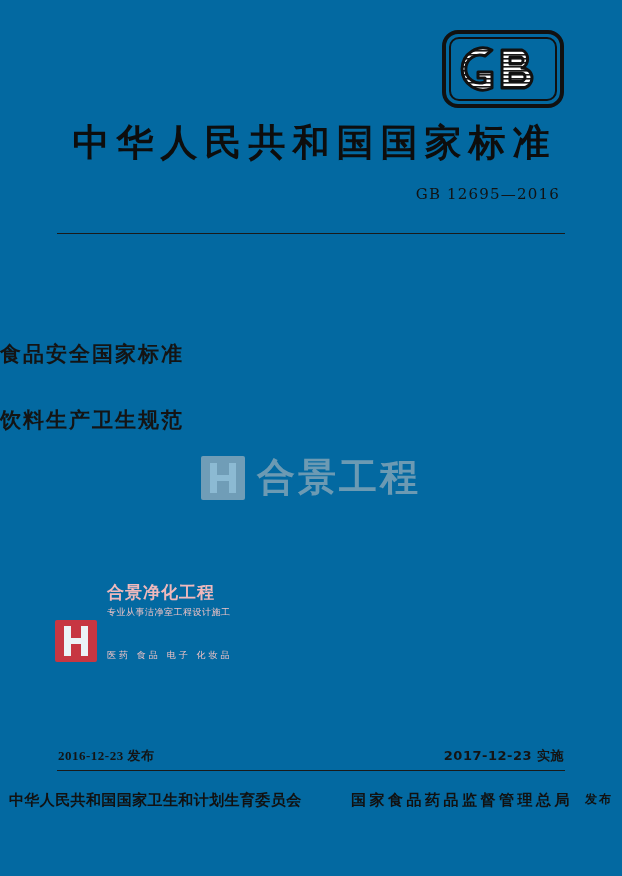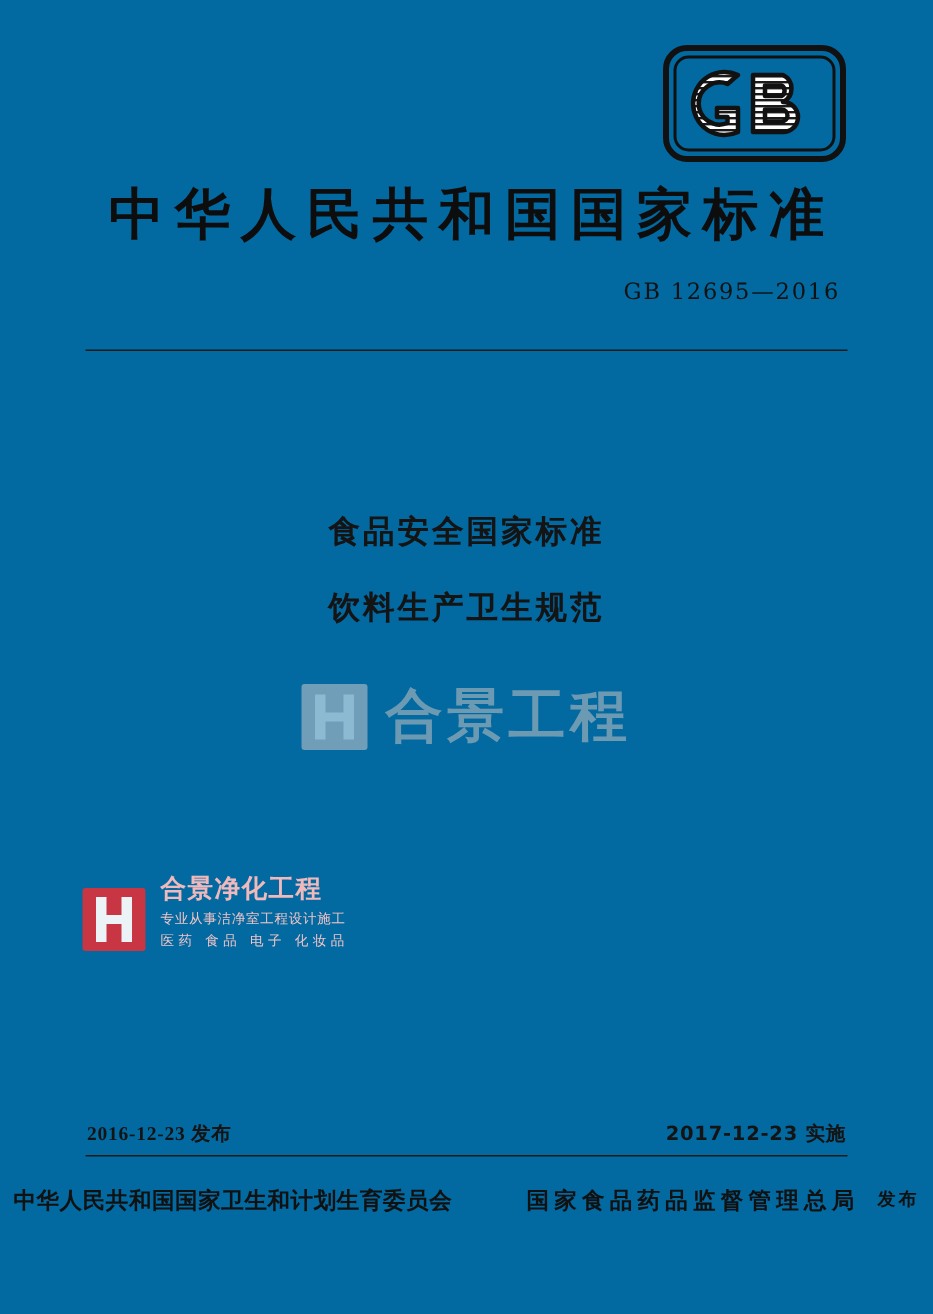--- a/index.html
+++ b/index.html
@@ -65,31 +65,31 @@
     height: 0;
     border-top: 1.6px solid #1a1a1a;
   }
 
   
   .doc-title {
     position: absolute;
     left: 0;
     right: 0;
     top: 340px;
-    text-align: center;
+    text-align: left;
   }
   .doc-title .line1 {
     font-family: "DejaVu Sans", "Liberation Sans", sans-serif;
     font-weight: bold;
     font-size: 21px;
     letter-spacing: 2px;
     color: #141414;
   }
   .doc-title .line2 {
-    margin-top: 23px;
+    margin-top: 38px;
     font-family: Liberation Serif, serif;
     font-weight: bold;
     font-size: 21px;
     letter-spacing: 2px;
     color: #141414;
   }
 
   
   .watermark-center {
     position: absolute;
@@ -208,20 +208,21 @@
     font-family: "DejaVu Sans", "Liberation Sans", sans-serif;
     font-size: 9px;
     letter-spacing: 0.5px;
     color: #f2c4c6;
   }
   .wm2-l3 {
     font-family: "DejaVu Sans", "Liberation Sans", sans-serif;
     font-size: 9px;
     letter-spacing: 3px;
     color: #f2c4c6;
+    margin-top: 28px;
   }
 
   
   .rule-bottom {
     position: absolute;
     left: 57px;
     right: 57px;
     top: 770px;
     height: 0;
     border-top: 1.6px solid #1a1a1a;

